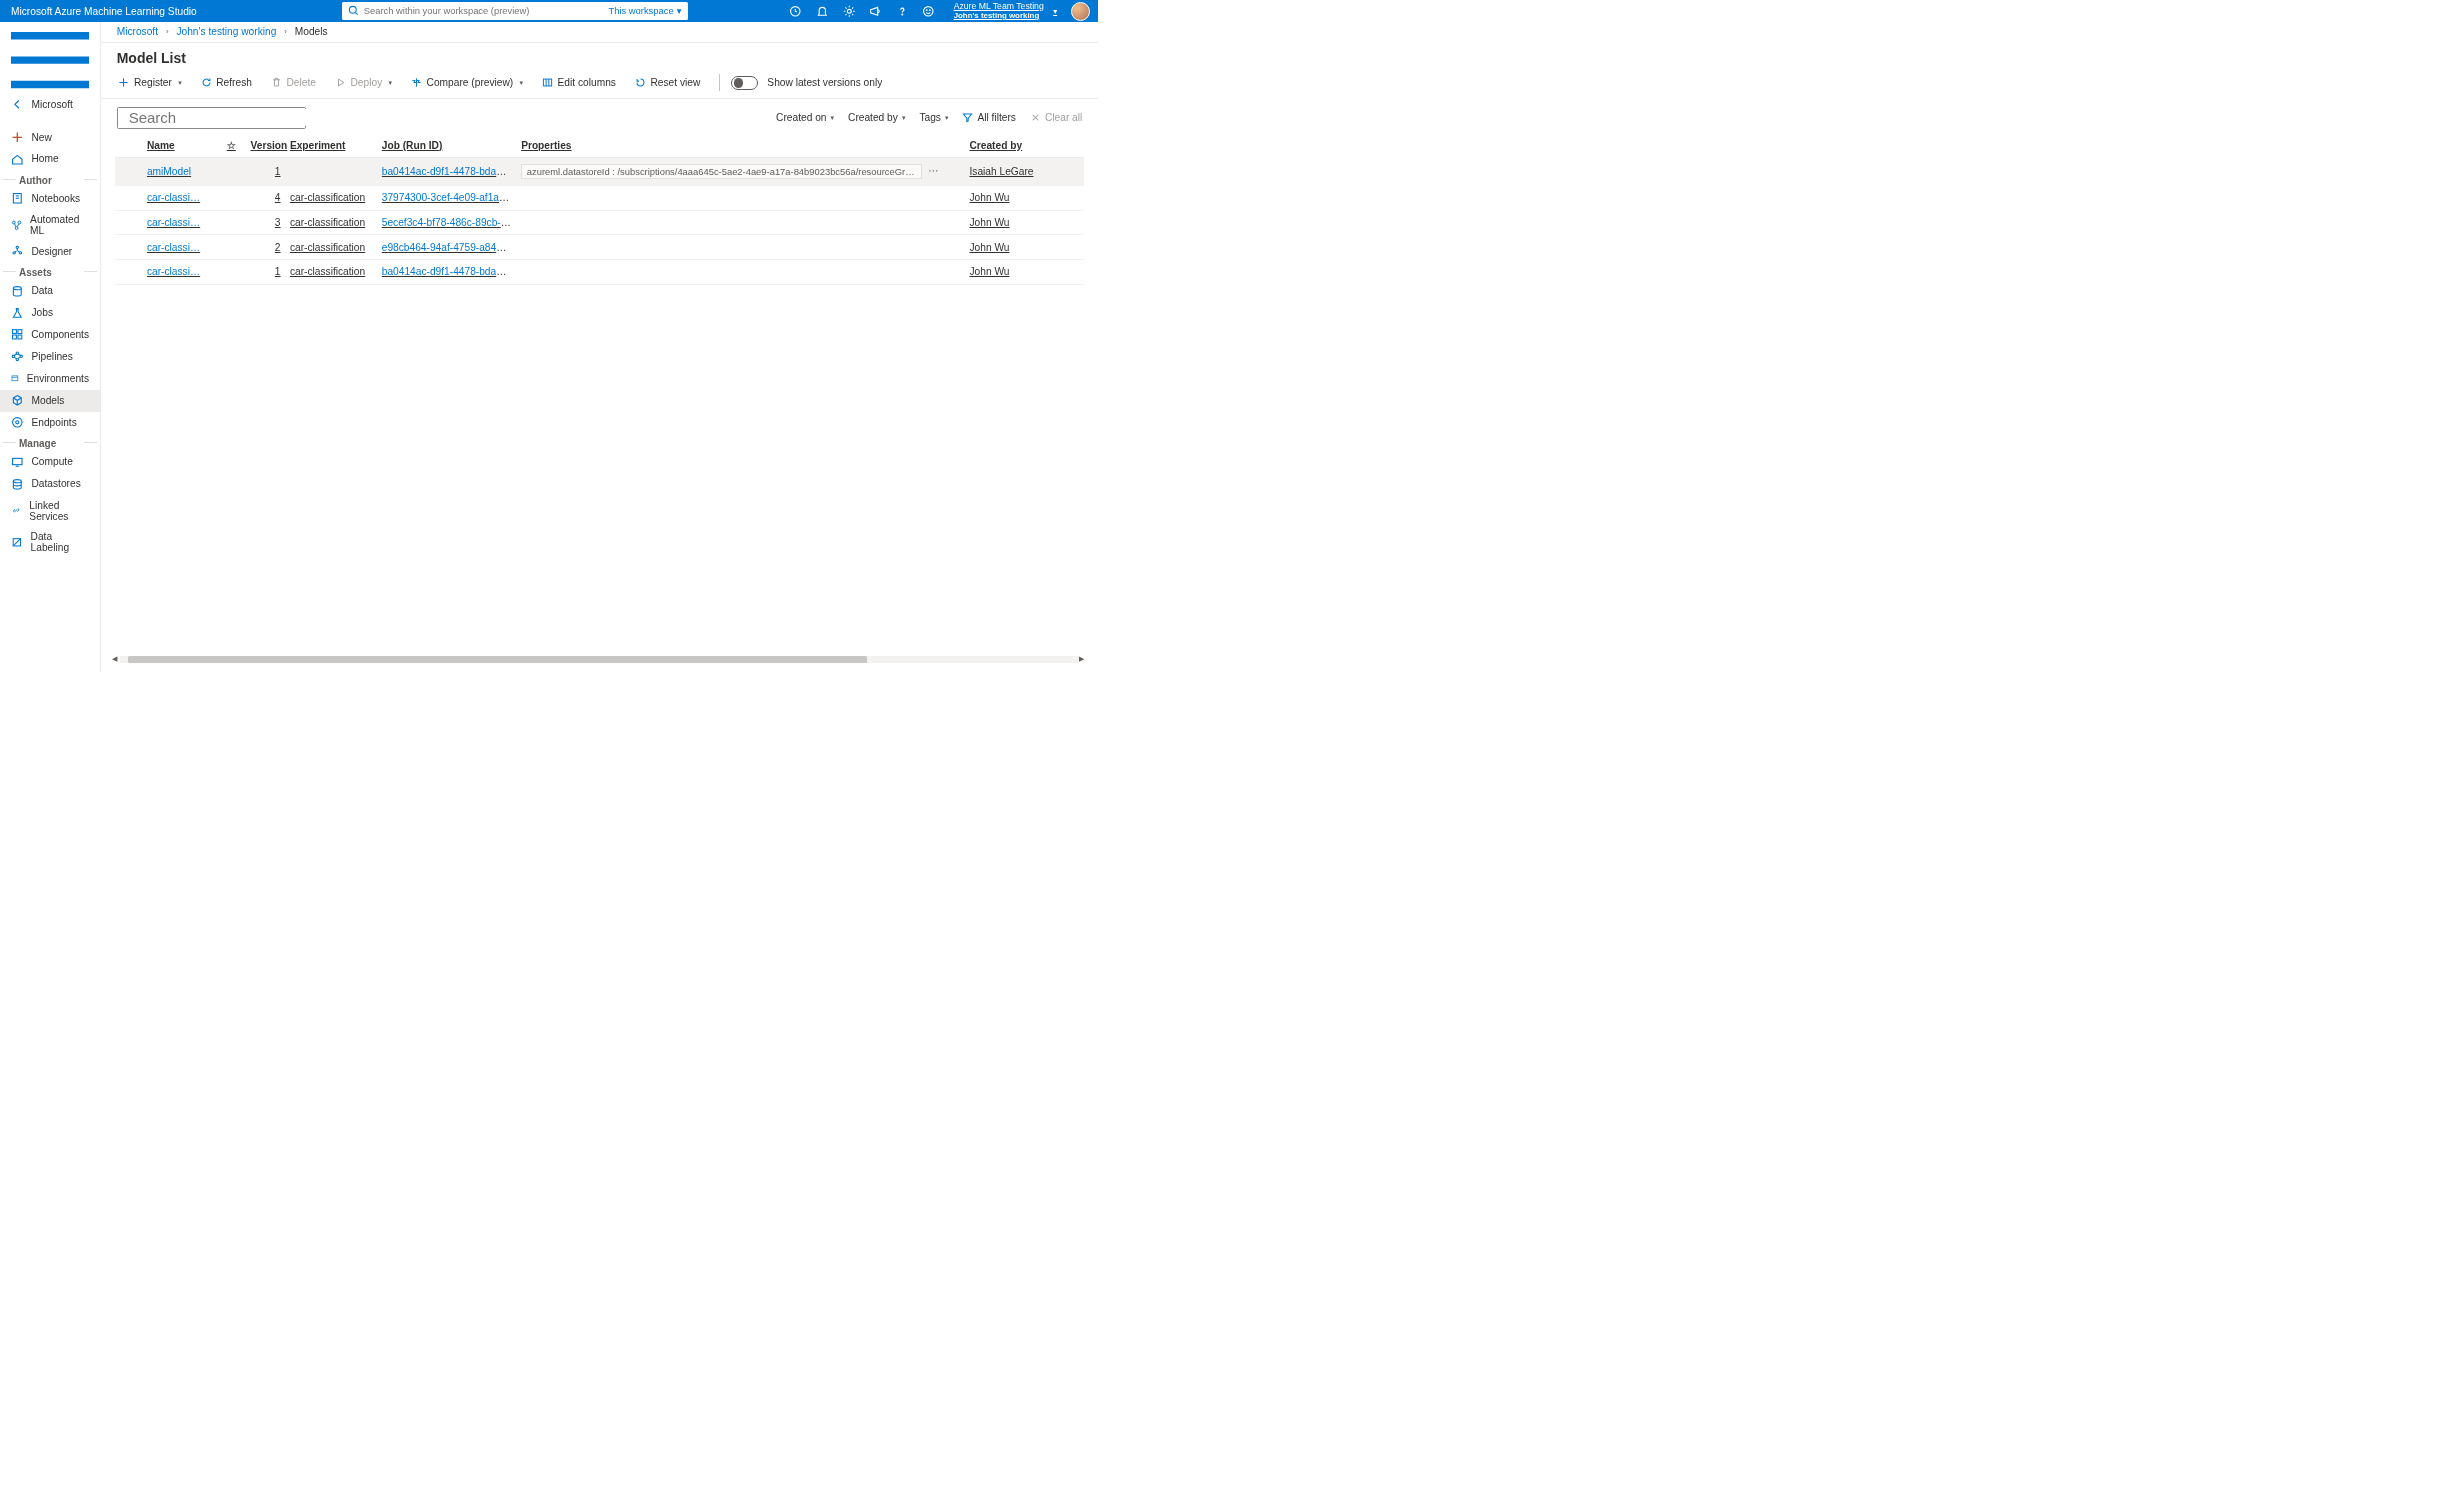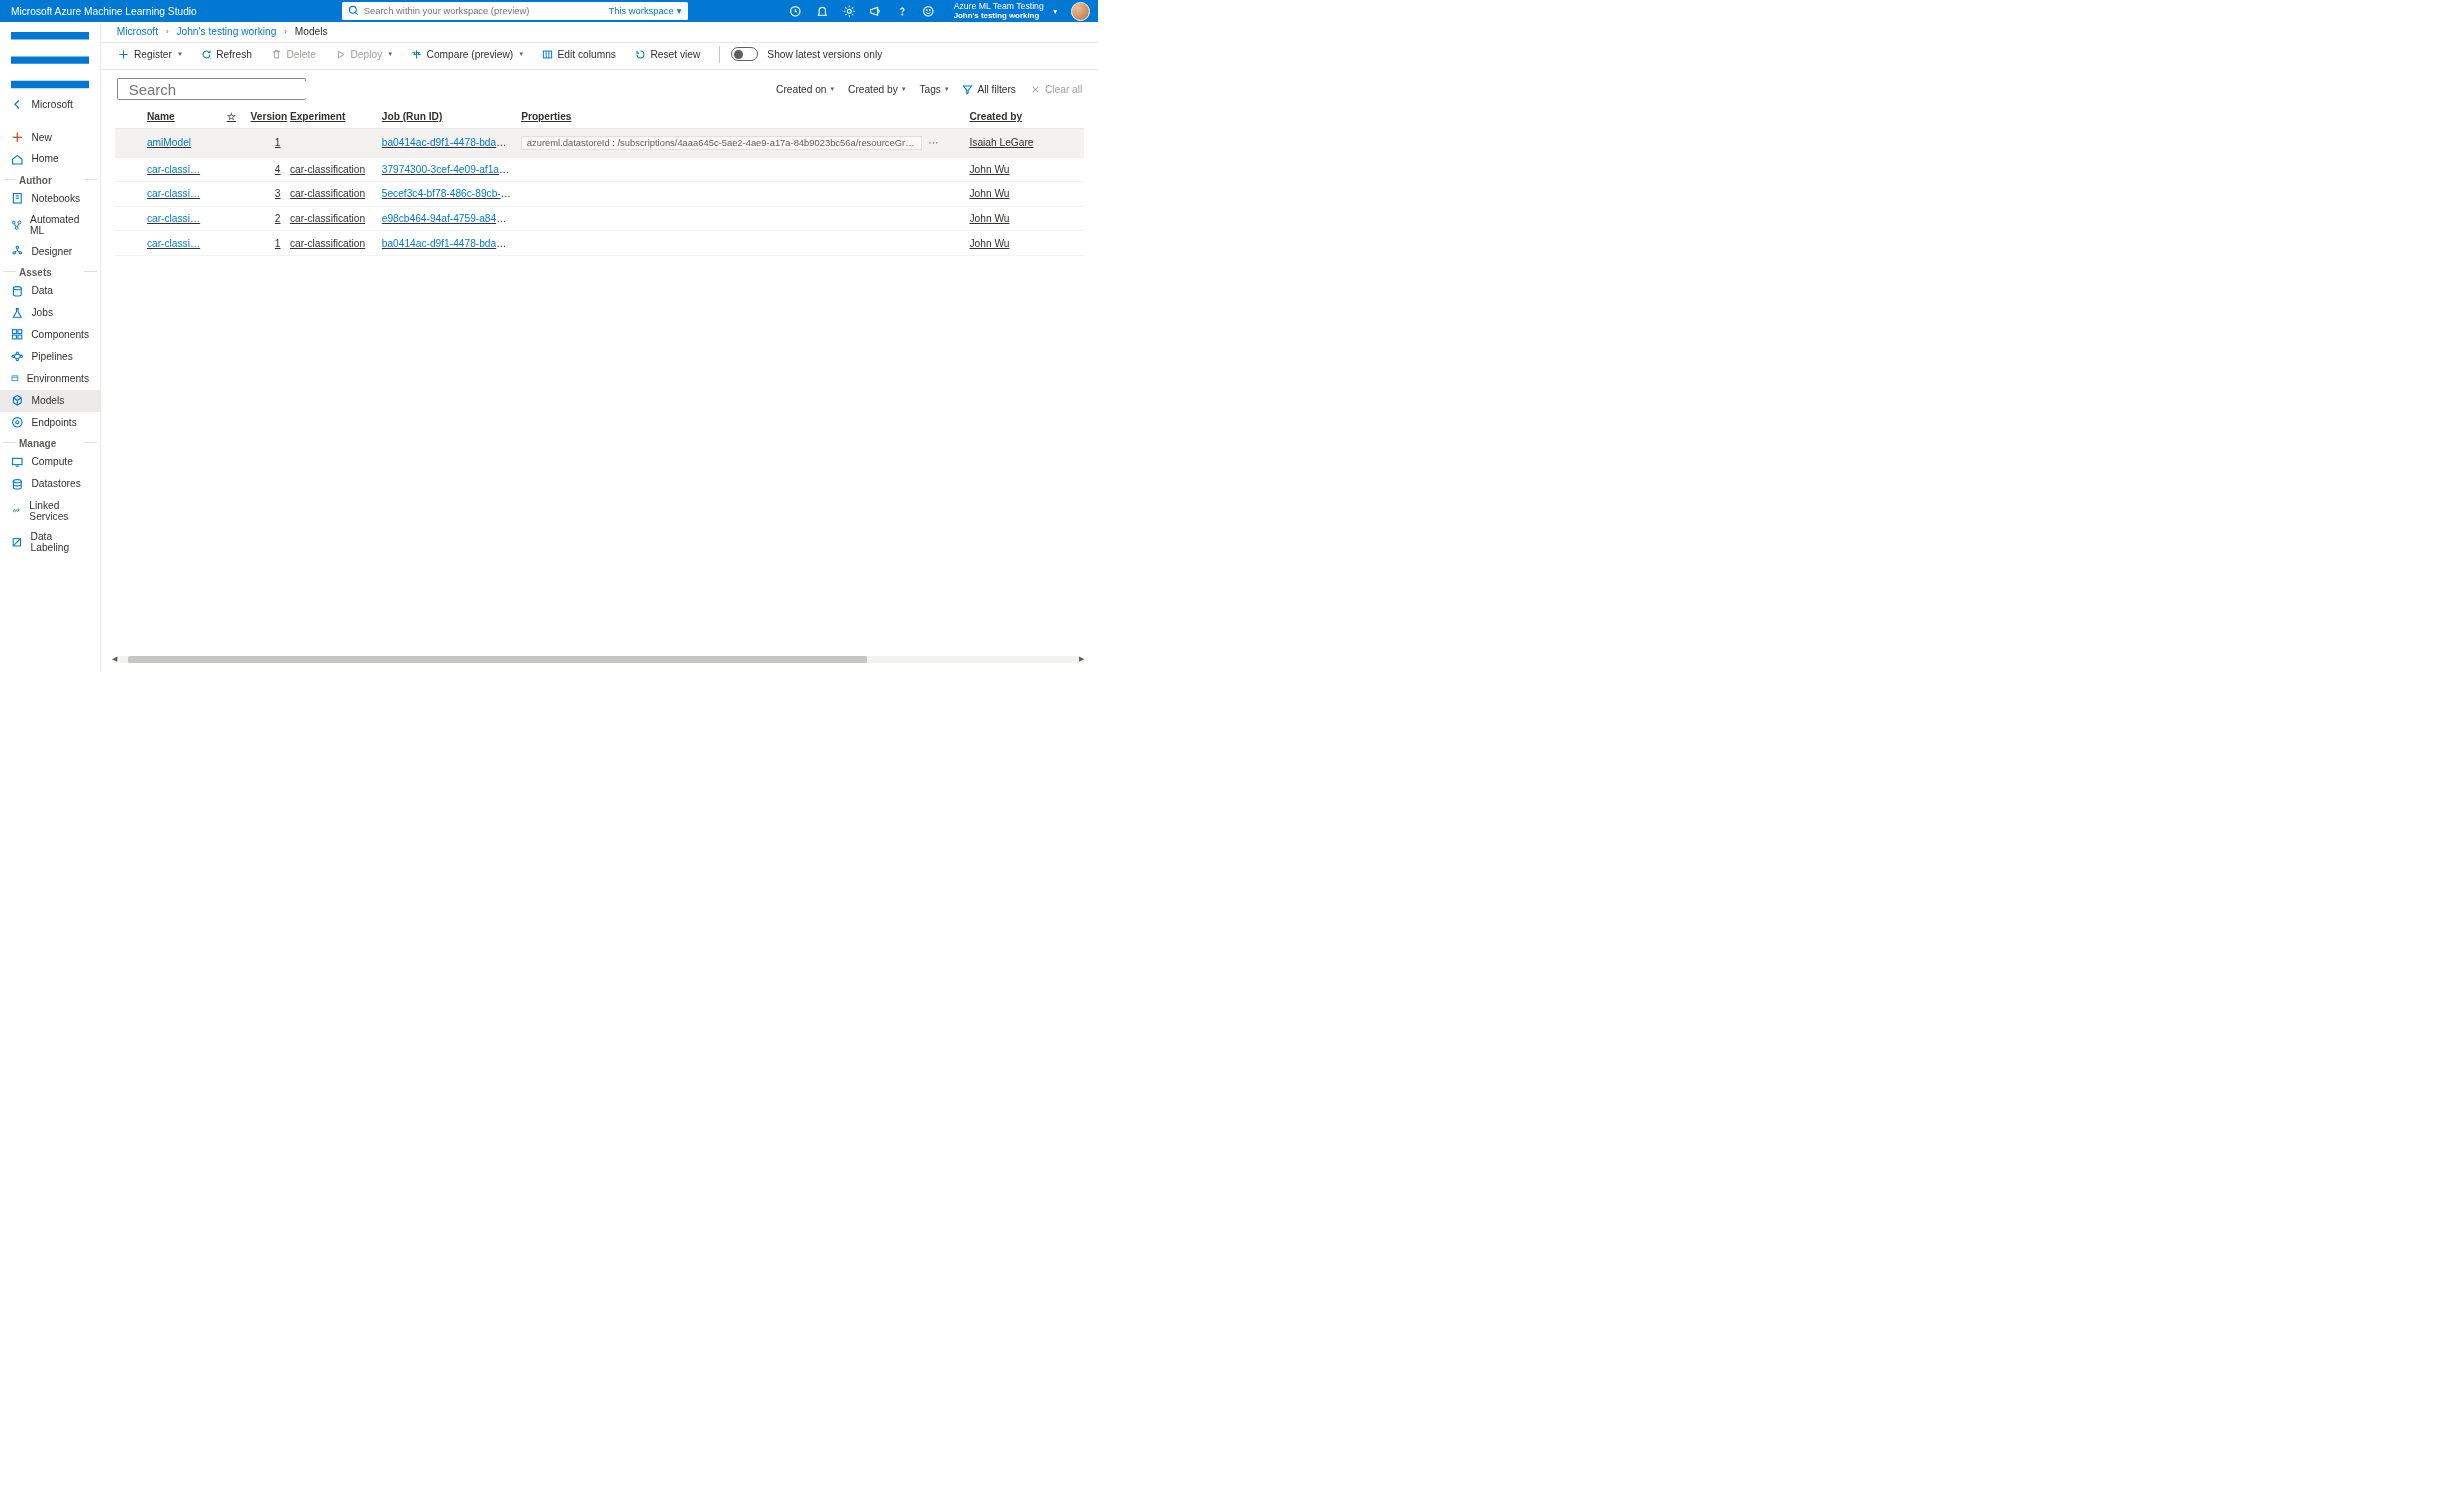--- a/index.html
+++ b/index.html
@@ -5,21 +5,21 @@
 * { margin: 0; padding: 0; box-sizing: border-box; font-family: "Segoe UI", -apple-system, sans-serif; }
 body { width: 1098px; height: 672px; overflow: hidden; background: #fff; font-size: 10.2px; color: #323130; }
 
 
 .topbar { height: 22px; background: #0078d4; display: flex; align-items: center; color: #fff; }
 .brand { padding: 0 11px; font-size: 10.2px; font-weight: 400; }
 .search-wrap { margin-left: 134px; width: 346px; height: 17.3px; background: #fff; border-radius: 1.6px; display: flex; align-items: center; padding: 0 6.3px; color: #605e5c; }
 .search-wrap .icon { width: 11px; height: 11px; margin-right: 4.7px; color: #0078d4; display: flex; align-items: center; justify-content: center; }
 .search-wrap input { flex: 1; border: none; outline: none; font-size: 9.4px; color: #605e5c; background: transparent; }
 .search-scope { color: #0078d4; font-size: 9.4px; display: flex; align-items: center; gap: 3.1px; cursor: pointer; }
-.top-icons { margin-left: auto; display: flex; align-items: center; gap: 14px; padding-right: 7.9px; color: #fff; }
+.top-icons { margin-left: auto; display: flex; align-items: center; gap: 14px; padding-right: 7.9px; color: #fff; text-decoration: underline; }
 .top-icons .ticon { width: 12.6px; height: 12.6px; cursor: pointer; display: flex; align-items: center; justify-content: center; }
 .tenant { display: flex; flex-direction: column; font-size: 8.7px; line-height: 9.4px; padding: 0 4.7px; cursor: pointer; }
 .tenant-row { display: flex; align-items: center; gap: 4.7px; }
 .tenant .sub { font-weight: 600; font-size: 7.9px; }
 .avatar { width: 19px; height: 19px; border-radius: 50%; background: radial-gradient(circle at 30% 30%, #f0c090, #b07050); border: 0.8px solid #fff; cursor: pointer; }
 
 
 .app { display: flex; height: calc(100% - 22px); }
 .sidebar { width: 101px; border-right: 0.8px solid #edebe9; display: flex; flex-direction: column; padding-top: 4.7px; }
 .sb-ham { padding: 3.1px 11px; cursor: pointer; color: #0078d4; }
@@ -330,20 +330,21 @@
   </div>
 
   <div class="main">
     <div class="breadcrumb">
       <a>Microsoft</a>
       <span class="chev">›</span>
       <a>John's testing working</a>
       <span class="chev">›</span>
       <span>Models</span>
     </div>
+    <div class="page-title">Model List</div>
 
     <div class="toolbar">
       <div class="tbtn">
           <span class="icon">
             <svg viewBox="0 0 16 16" stroke="currentColor" stroke-width="1.5">
               <line x1="8" y1="2" x2="8" y2="14"></line>
               <line x1="2" y1="8" x2="14" y2="8"></line>
             </svg>
           </span>
           <span>Register</span>

